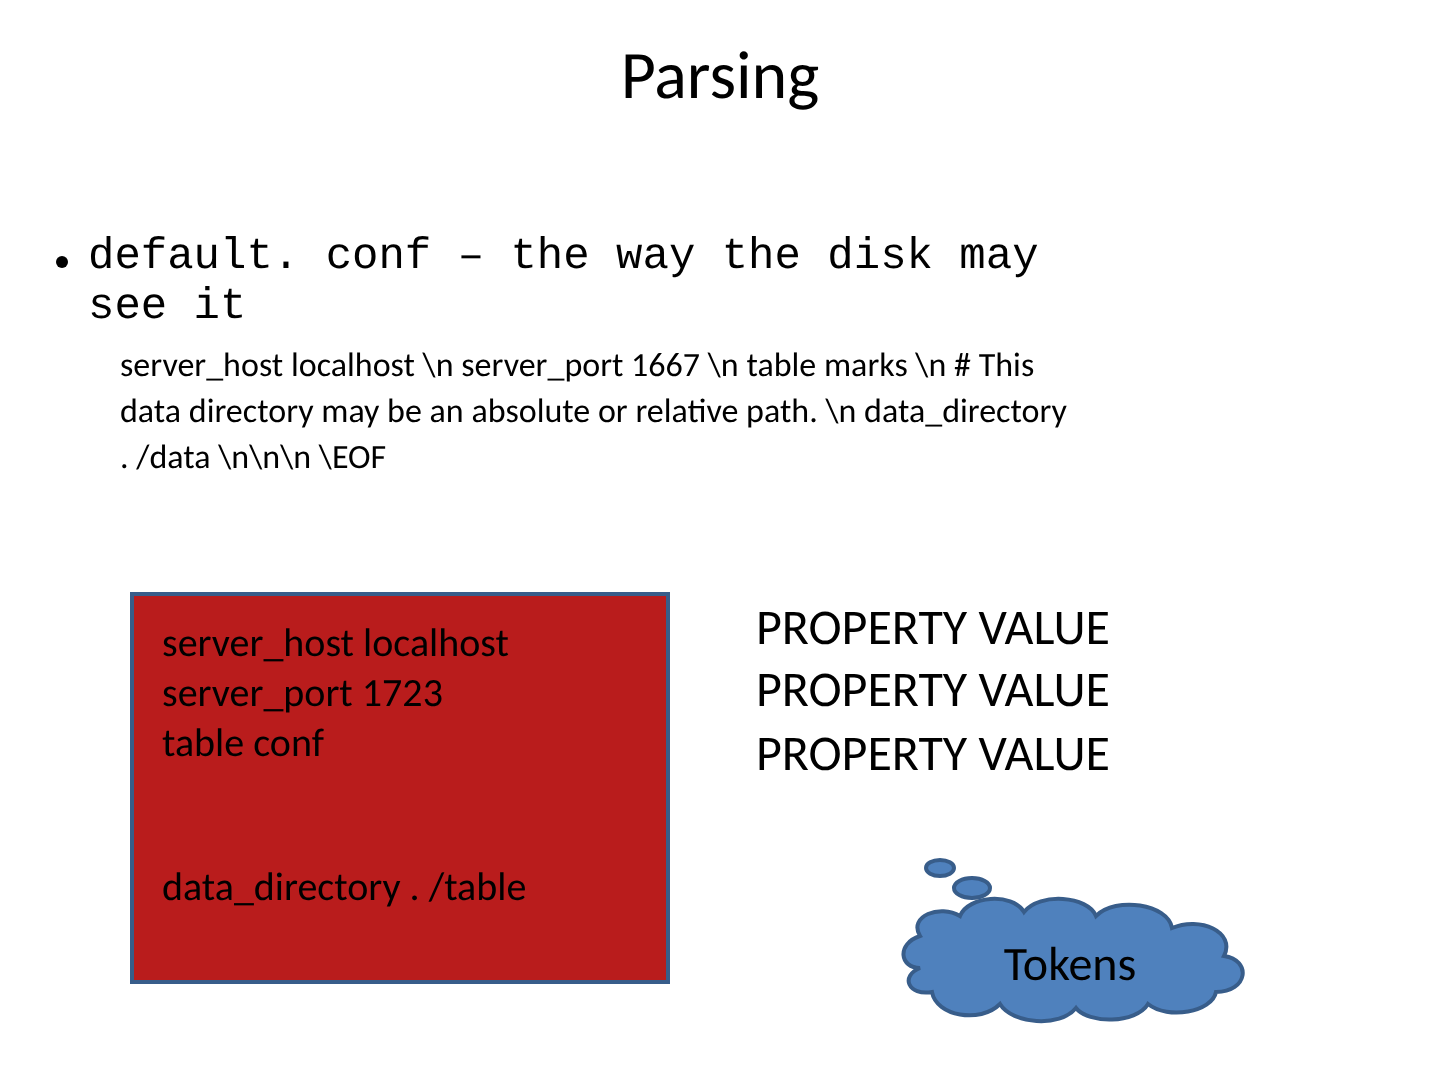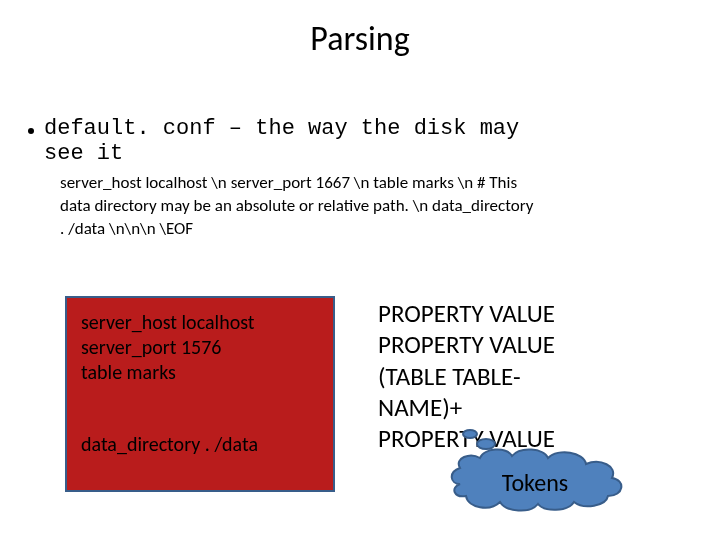--- a/index.html
+++ b/index.html
@@ -121,32 +121,31 @@
   <div class="bullet-row">
     <div class="bullet-dot"></div>
     <div>default. conf – the way the disk may see it</div>
   </div>
 
   <div class="paragraph">server_host localhost \n server_port 1667 \n table marks \n # This data directory  may be an absolute or relative path. \n data_directory . /data \n\n\n \EOF</div>
 
   <div class="blue-box">
     <div class="blue-box-inner">
       <div>server_host localhost</div>
-      <div>server_port 1576</div>
-      <div>table marks</div>
+      <div>server_port 1723</div>
+      <div>table conf</div>
     </div>
     <div class="blue-box-lower">
-      <div>data_directory . /data</div>
+      <div>data_directory . /table</div>
     </div>
   </div>
 
   <div class="grammar-block">
     <div>PROPERTY  VALUE</div>
     <div>PROPERTY  VALUE</div>
-    <div>(TABLE  TABLE-NAME)+</div>
     <div>PROPERTY  VALUE</div>
   </div>
 
   <div class="cloud-wrap">
     <svg width="190" height="90" viewBox="0 0 190 90">
       <g fill="#4f81bd" stroke="#385d8a" stroke-width="2">
 
         <ellipse cx="30" cy="10" rx="7" ry="4"></ellipse>
         <ellipse cx="46" cy="20" rx="9" ry="5"></ellipse>
 

